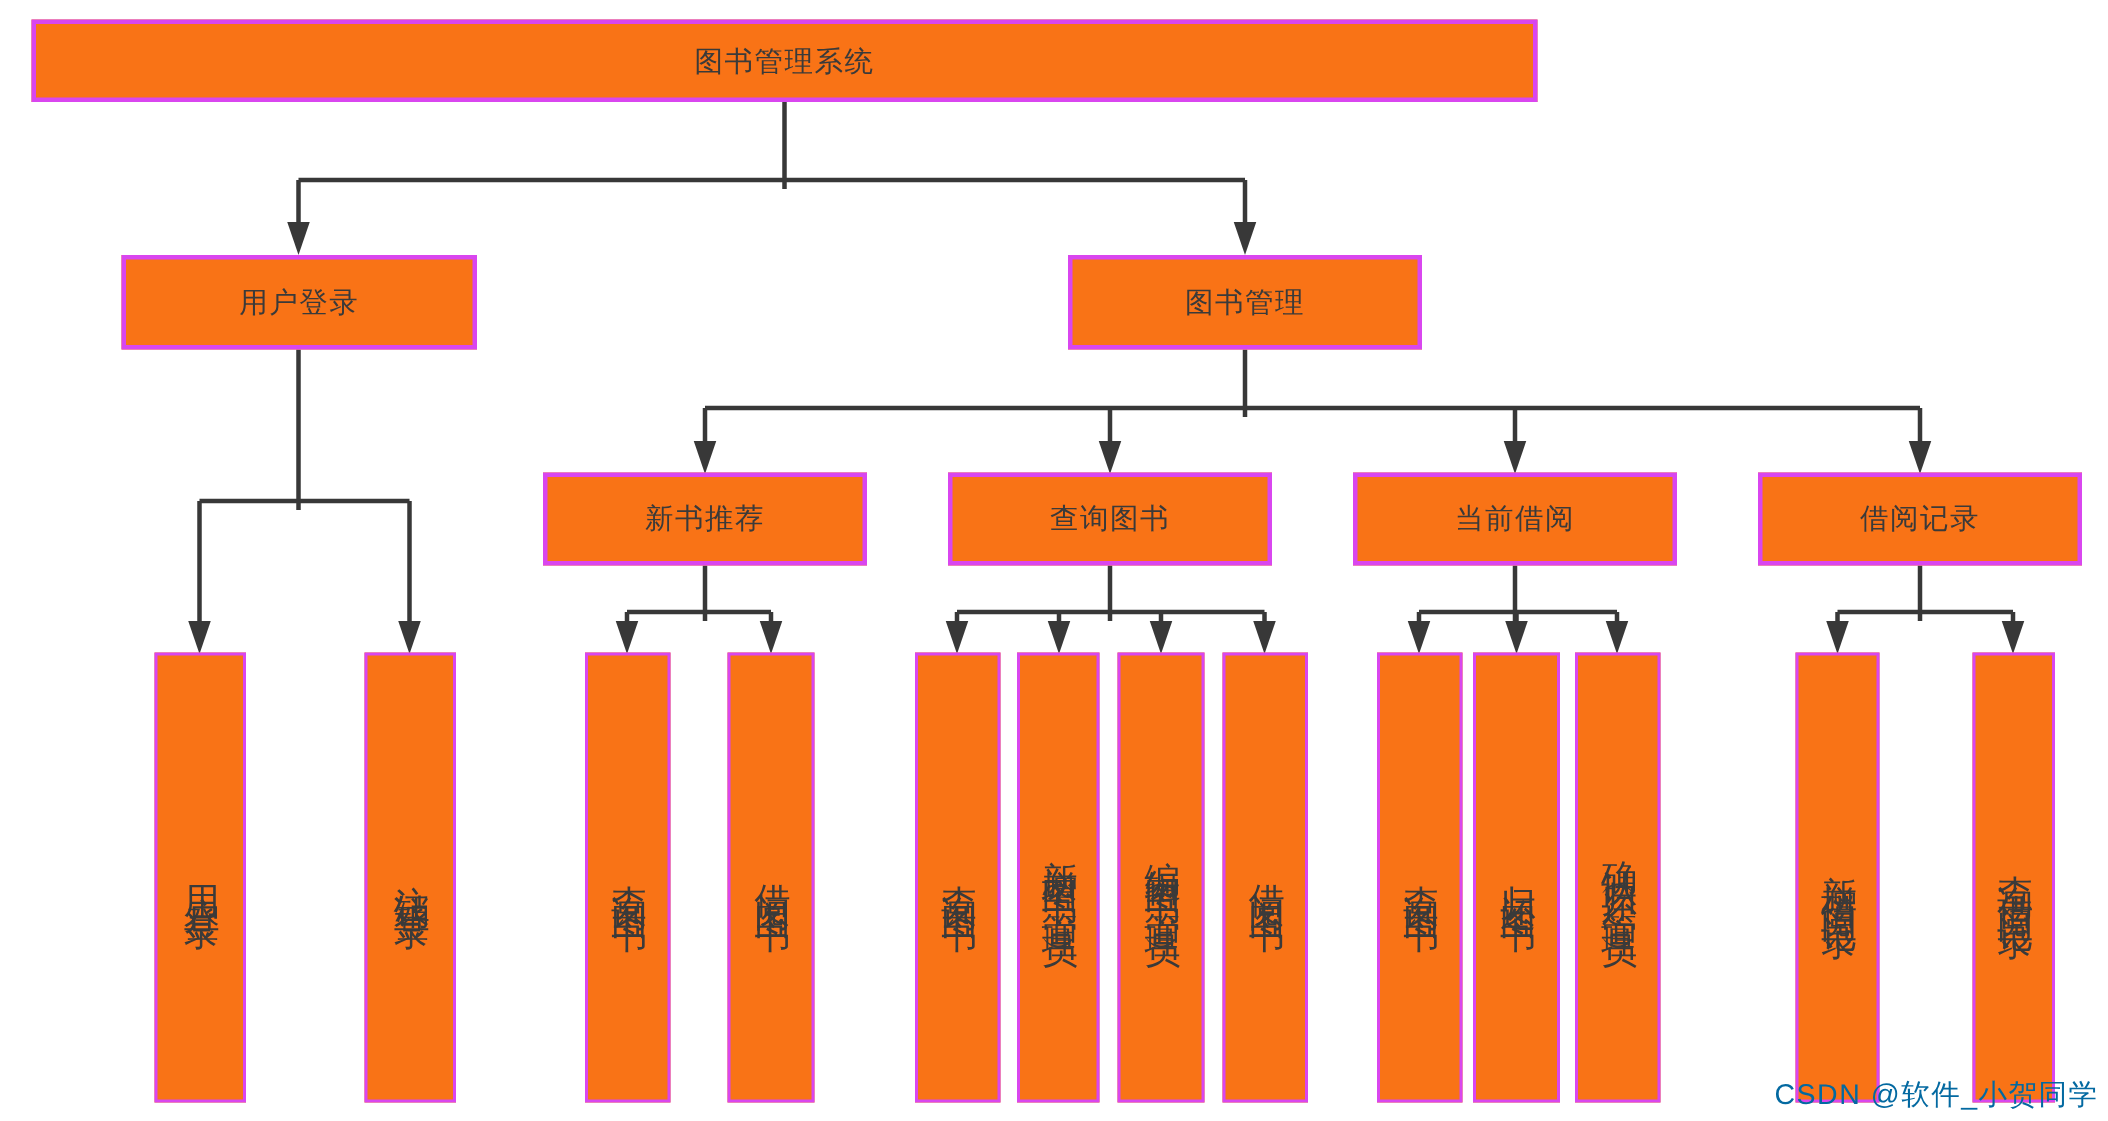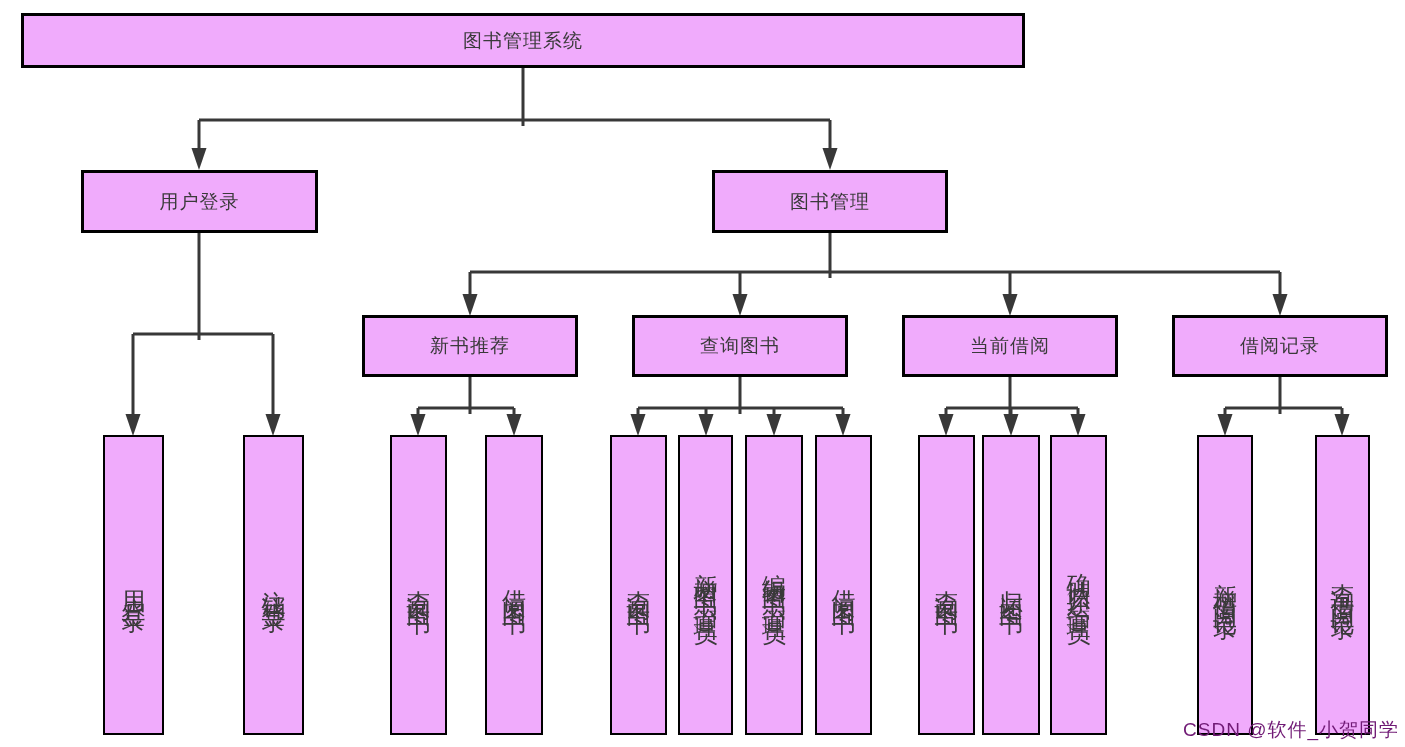--- a/index.html
+++ b/index.html
@@ -12,22 +12,22 @@
     font-family: "Liberation Sans", "DejaVu Sans", sans-serif;
   }
   #connectors {
     position: absolute;
     left: 0; top: 0;
     width: 1405px; height: 747px;
   }
   .box {
     position: absolute;
     box-sizing: border-box;
-    background: #f0abfc;
-    border: 3px solid #000000;
+    background: #f97316;
+    border: 3px solid #d946ef;
     display: flex;
     align-items: center;
     justify-content: center;
     color: #3a3a3a;
     font-size: 19px;
     letter-spacing: 1px;
     white-space: nowrap;
   }
   .leaf {
     border-width: 2.5px;
@@ -38,21 +38,21 @@
     font-size: 24px;
     letter-spacing: 7px;
     line-height: 1;
     color: #3a3a3a;
   }
   #watermark {
     position: absolute;
     right: 6px;
     bottom: 4px;
     font-size: 19px;
-    color: #701a75;
+    color: #0369a1;
     letter-spacing: 1px;
     z-index: 5;
   }
 </style>
 </head>
 <body>
 
 <div id="canvas">
 
   <svg id="connectors" viewBox="0 0 1405 747" xmlns="http://www.w3.org/2000/svg">

